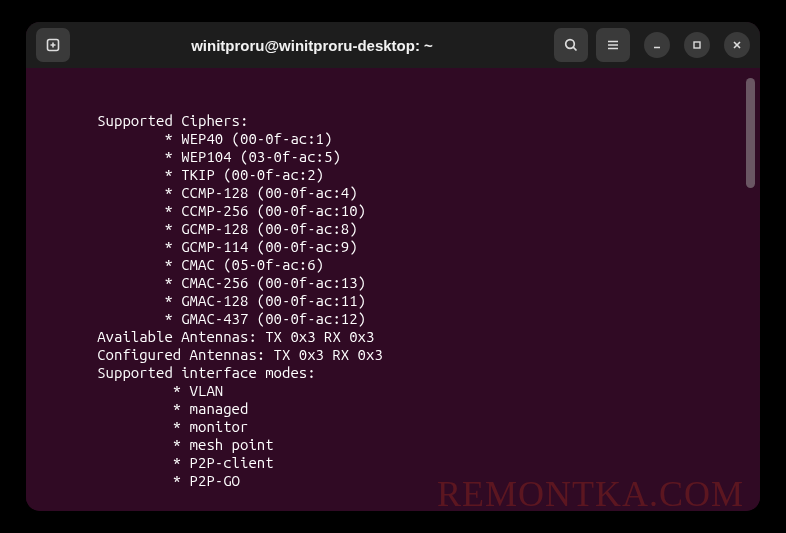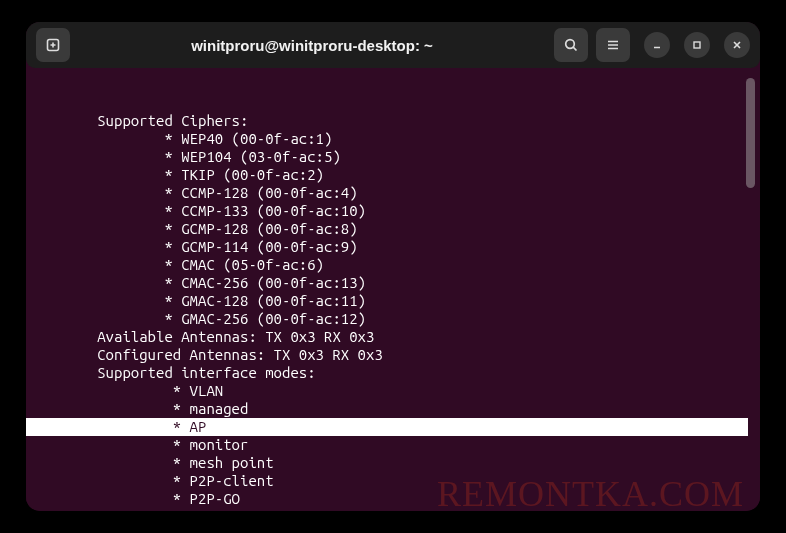--- a/index.html
+++ b/index.html
@@ -24,21 +24,20 @@
     box-shadow: 0 6px 24px rgba(0,0,0,0.6);
   }
   .titlebar {
     height: 46px;
     background: #1d1d1d;
     display: flex;
     align-items: center;
     padding: 0 10px;
     box-sizing: border-box;
     position: relative;
-    border-radius: 9px;
   }
   .tb-btn {
     width: 34px;
     height: 34px;
     border-radius: 7px;
     background: #3a3a3a;
     display: flex;
     align-items: center;
     justify-content: center;
     flex: none;
@@ -152,33 +151,33 @@
     </div>
   </div>
 
   <div class="terminal">
     <div class="clip">
 <span>        Supported Ciphers:</span>
 <span>                * WEP40 (00-0f-ac:1)</span>
 <span>                * WEP104 (03-0f-ac:5)</span>
 <span>                * TKIP (00-0f-ac:2)</span>
 <span>                * CCMP-128 (00-0f-ac:4)</span>
-<span>                * CCMP-133 (00-0f-ac:10)</span>
+<span>                * CCMP-256 (00-0f-ac:10)</span>
 <span>                * GCMP-128 (00-0f-ac:8)</span>
 <span>                * GCMP-114 (00-0f-ac:9)</span>
 <span>                * CMAC (05-0f-ac:6)</span>
 <span>                * CMAC-256 (00-0f-ac:13)</span>
 <span>                * GMAC-128 (00-0f-ac:11)</span>
-<span>                * GMAC-256 (00-0f-ac:12)</span>
+<span>                * GMAC-437 (00-0f-ac:12)</span>
 <span>        Available Antennas: TX 0x3 RX 0x3</span>
 <span>        Configured Antennas: TX 0x3 RX 0x3</span>
 <span>        Supported interface modes:</span>
 <span>                 * VLAN</span>
 <span>                 * managed</span>
-<span class="hl">                 * AP</span><span>                 * monitor</span>
+<span>                 * monitor</span>
 <span>                 * mesh point</span>
 <span>                 * P2P-client</span>
 <span>                 * P2P-GO</span>
 
 
     </div>
   </div>
 
   <div class="scrollbar-track"></div>
 </div>

